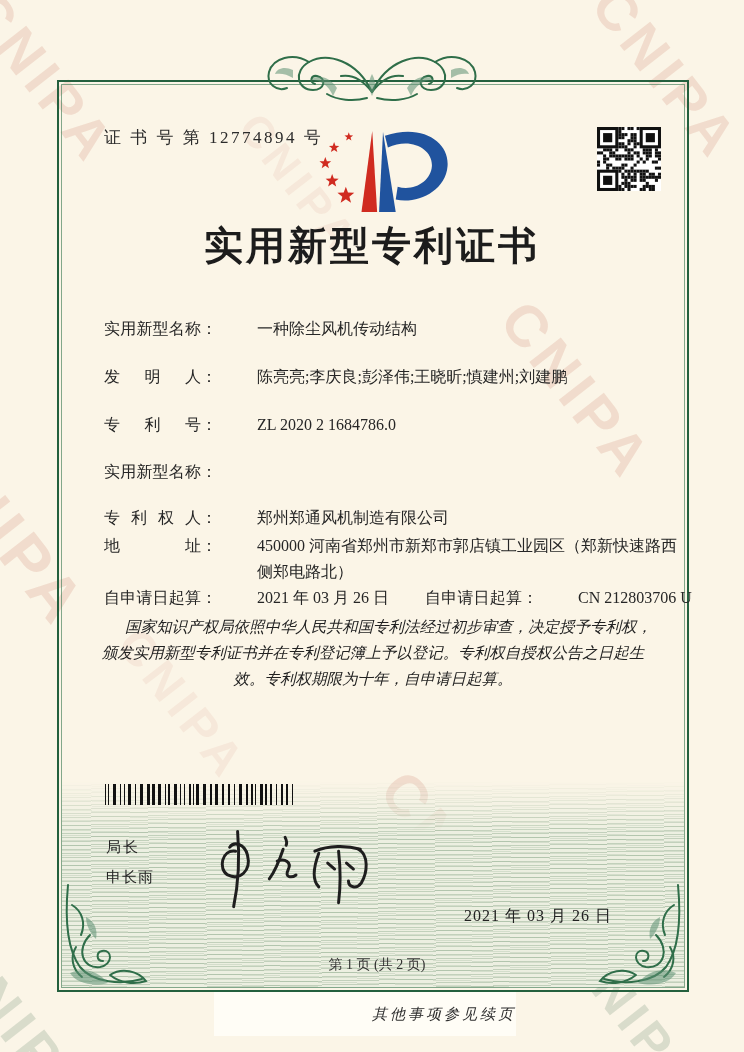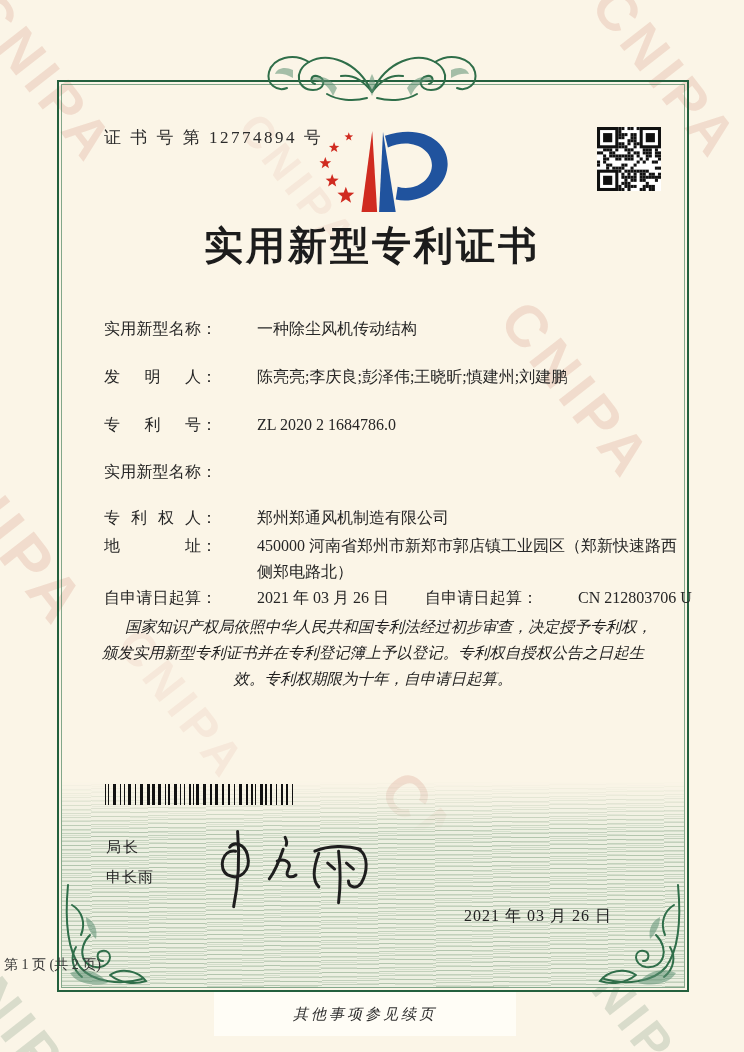--- a/index.html
+++ b/index.html
@@ -47,24 +47,24 @@
              color:#222;font-style:italic;}
   .body-text p{margin:0;text-indent:2em;text-align:center;}
 
   .barcode{position:absolute;left:105px;top:784px;width:192px;height:21px;}
   .sig-title{position:absolute;left:106px;top:838px;font-family:"Liberation Sans",sans-serif;
              font-size:15px;color:#222;letter-spacing:2px;}
   .sig-name{position:absolute;left:106px;top:868px;font-family:"Liberation Sans",sans-serif;
             font-size:15px;color:#222;letter-spacing:1px;}
   .autograph{position:absolute;left:198px;top:824px;width:198px;height:92px;}
   .issue-date{position:absolute;left:464px;top:906px;font-size:16px;color:#222;letter-spacing:1px;}
-  .page-no{position:absolute;left:4px;right:0;top:956px;text-align:left;font-size:14px;color:#333;}
+  .page-no{position:absolute;left:10px;right:0;top:956px;text-align:center;font-size:14px;color:#333;}
 
   .footer-box{position:absolute;left:214px;top:992px;width:302px;height:44px;background:#fffdf6;
-              display:flex;align-items:center;justify-content:center;}
+              display:flex;align-items:center;justify-content:flex-end;}
   .footer-note{font-size:15px;font-style:italic;color:#2e2e2e;letter-spacing:3px;}
 
   svg{display:block;}
   .orn-stroke{stroke:#2f6e49;stroke-width:2;fill:none;stroke-linecap:round;}
   .orn-fill{fill:#5c8f72;opacity:.55;stroke:none;}
   .sig-stroke{stroke:#1e1e1e;stroke-width:3;fill:none;stroke-linecap:round;stroke-linejoin:round;}
 </style>
 </head>
 <body>
 

